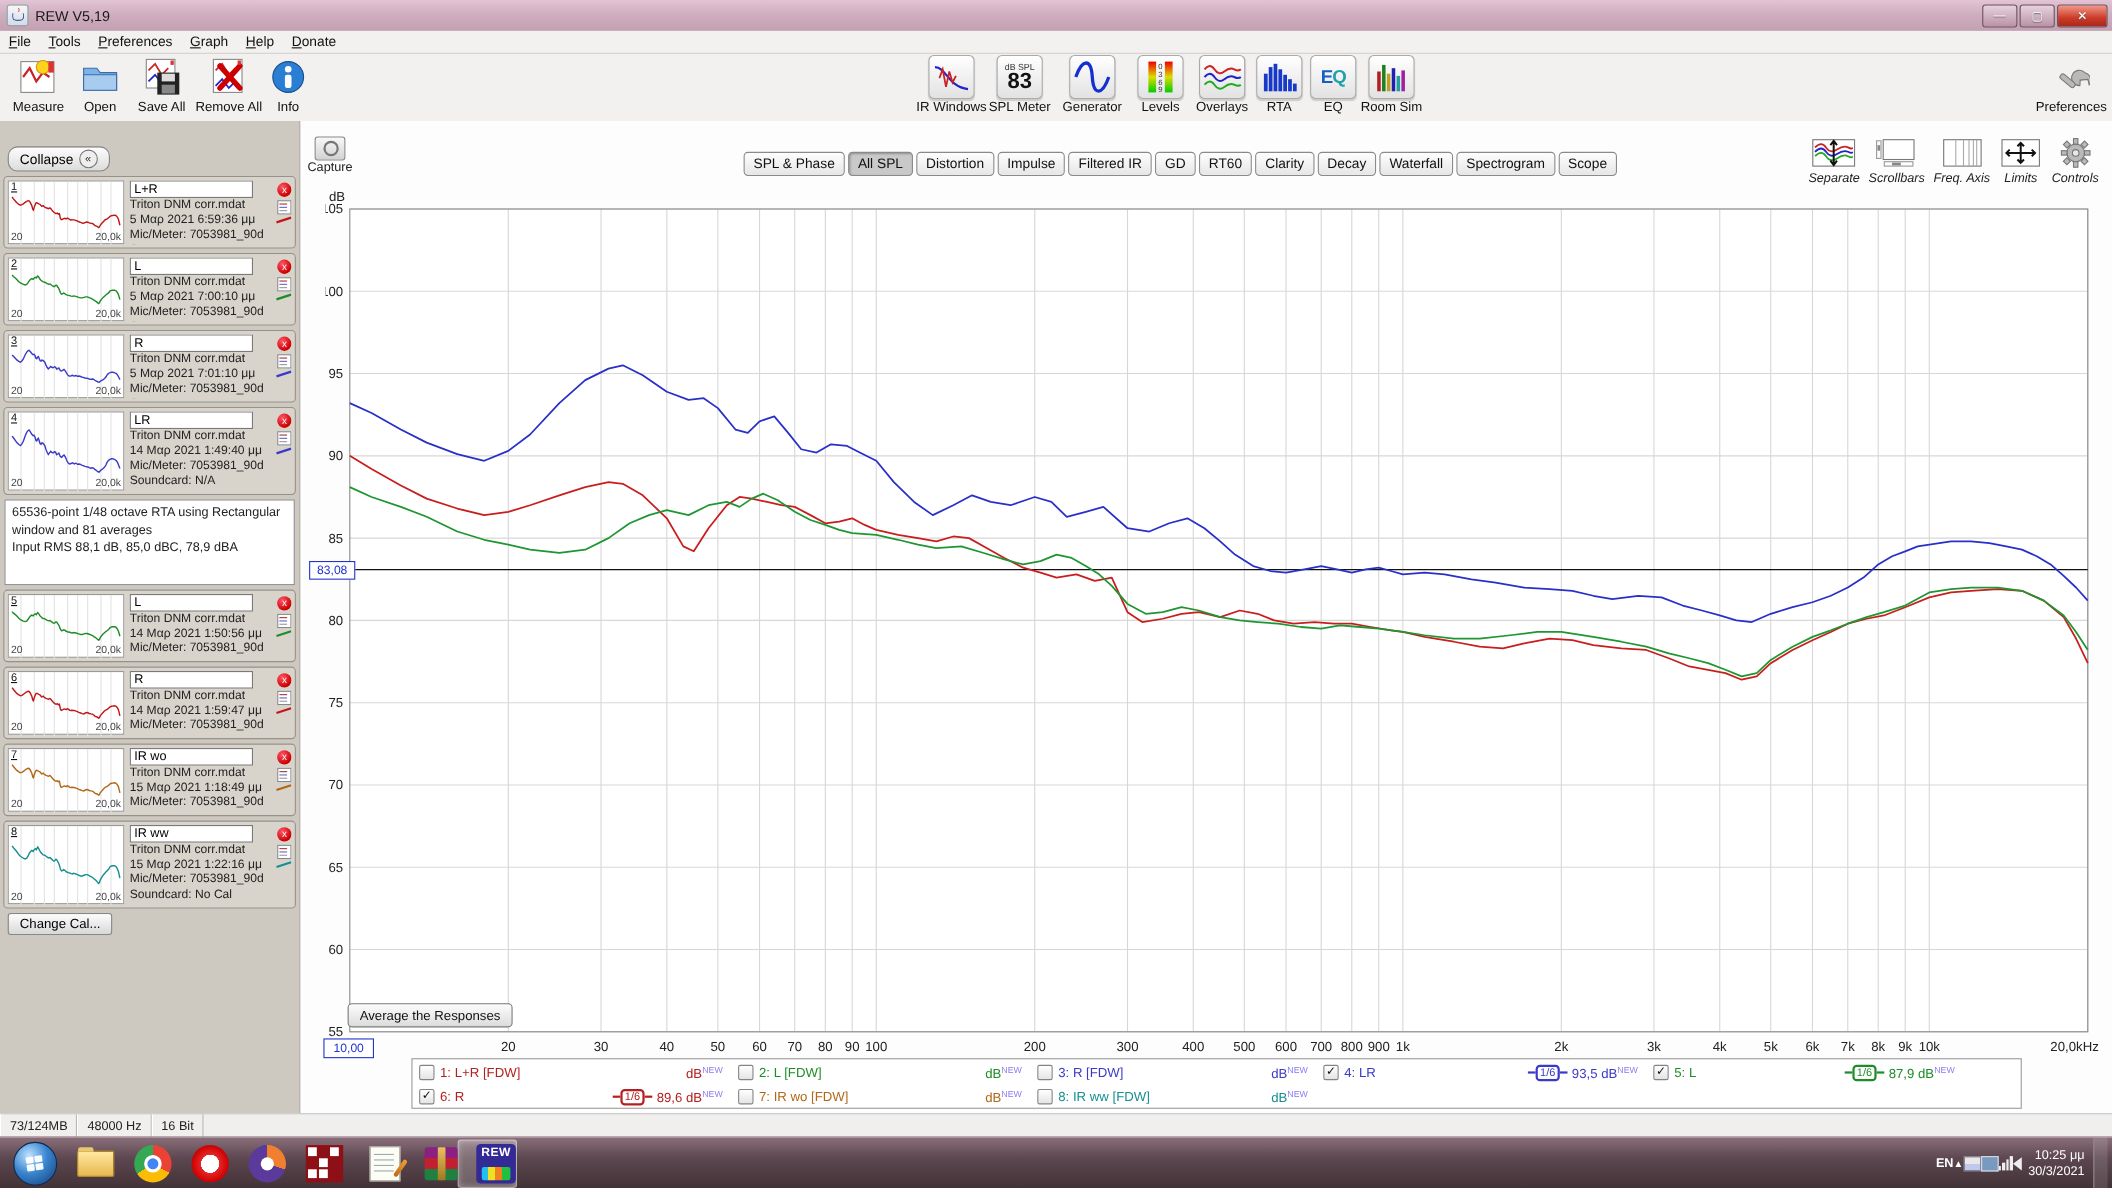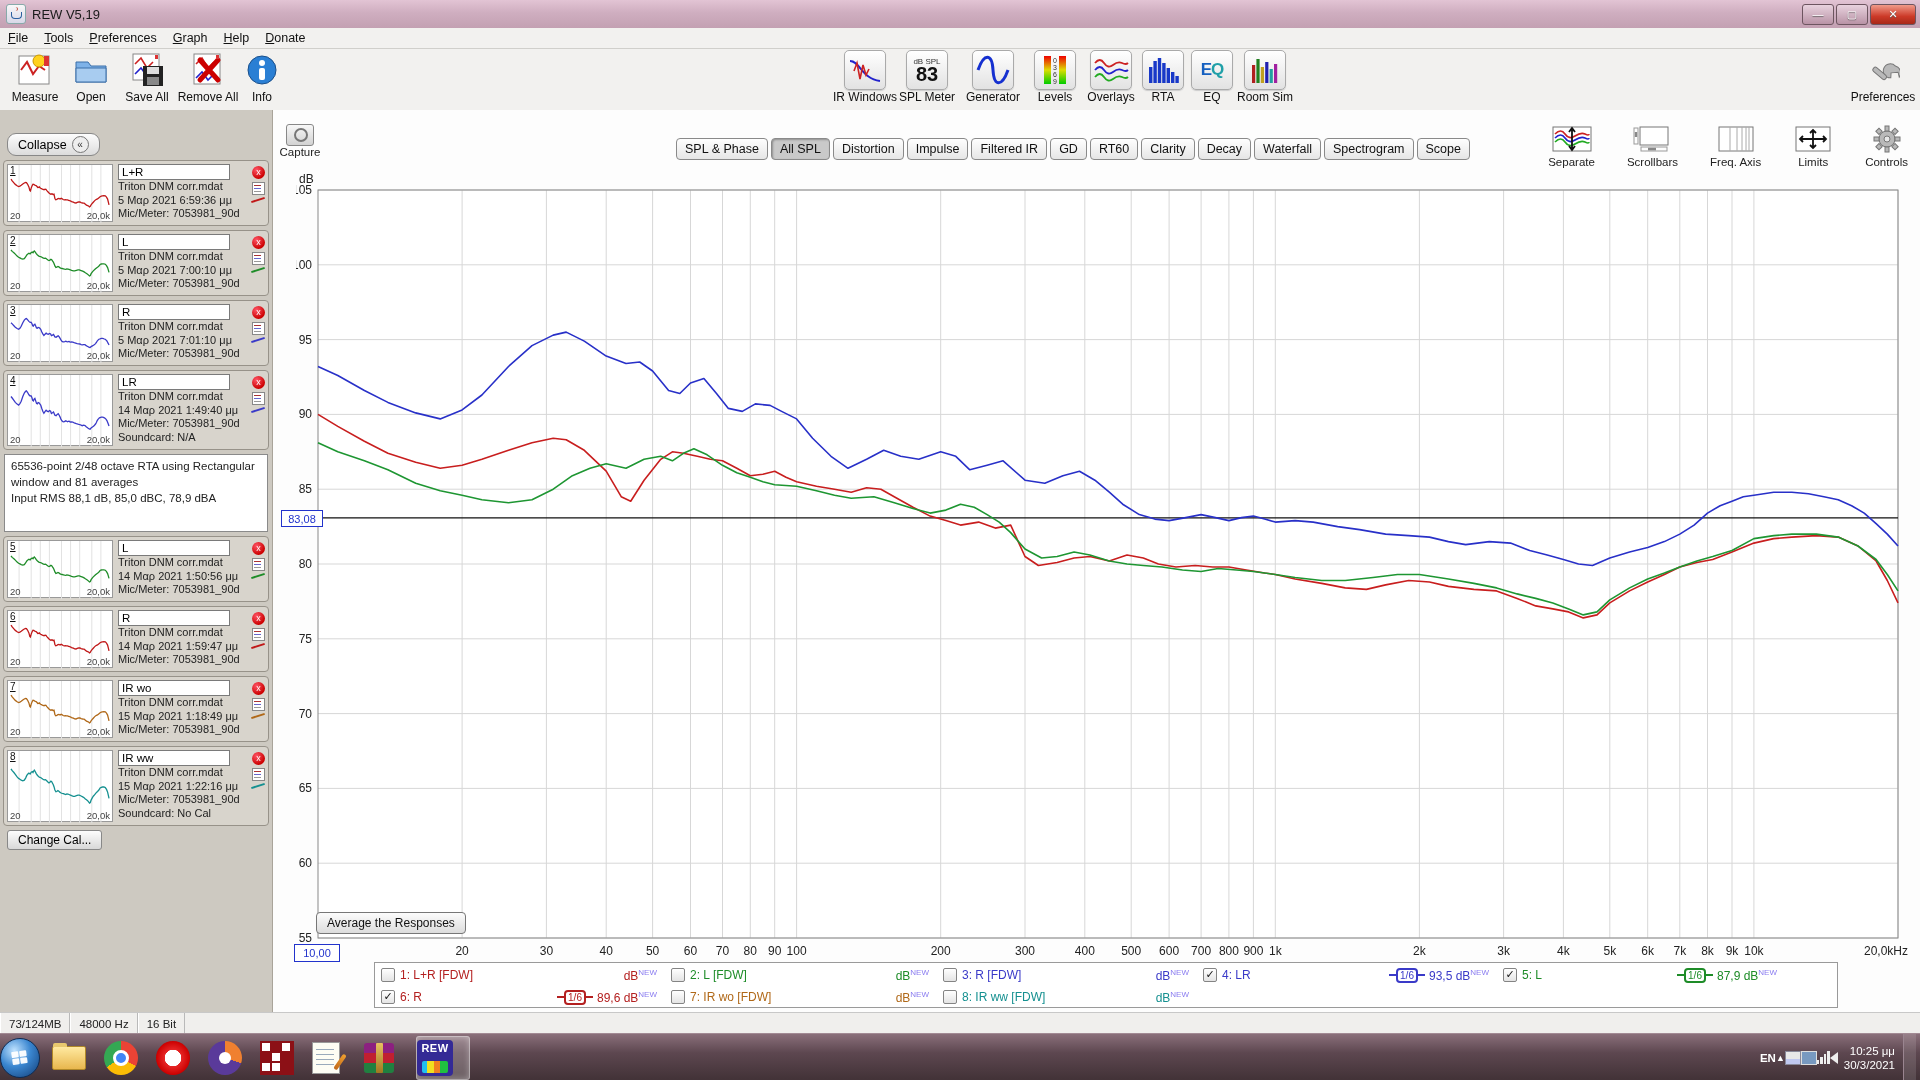--- a/index.html
+++ b/index.html
@@ -79,21 +79,21 @@
   .capture{position:absolute;left:276px;top:124px;width:48px;text-align:center;}
   .cam-icon{width:26px;height:20px;margin:0 auto;border:1px solid #888;border-radius:3px;
     background:linear-gradient(#f8f8f8,#d2d2d2);position:relative;}
   .cam-icon::after{content:"";position:absolute;left:7px;top:3px;width:10px;height:10px;border:2px solid #777;border-radius:50%;}
   .capture .tlabel{font-size:11.5px;color:#222;}
   .ylabel-db{position:absolute;left:299px;top:172px;font-size:12px;color:#222;}
   .tabs{position:absolute;left:676px;top:138px;display:flex;gap:3px;}
   .gtab{border:1px solid #8a8a8a;border-radius:4px;padding:3px 8px;font-size:12.5px;color:#111;
     background:linear-gradient(#fefefe,#e6e6e6);white-space:nowrap;}
   .gtab.sel{background:#c9c9c9;box-shadow:inset 1px 1px 2px #909090;}
-  .gbtns{position:absolute;right:12px;top:124px;display:flex;gap:32px;}
+  .gbtns{position:absolute;right:12px;top:124px;display:flex;gap:8px;font-style:italic;}
   .gbtn{display:flex;flex-direction:column;align-items:center;}
   .gbtn .tlabel{font-size:11.5px;color:#222;margin-top:2px;}
 
   .plotwrap{position:absolute;left:296px;top:182px;width:1614px;height:790px;}
   .axisbox{position:absolute;background:#fff;border:1px solid #2233cc;color:#2233cc;font-size:11px;
     display:flex;align-items:center;justify-content:center;}
   .box8308{left:281px;top:510px;width:40px;height:15px;}
   .box1000{left:294px;top:944px;width:44px;height:16px;}
   .avg-btn{position:absolute;left:316px;top:912px;border:1px solid #777;border-radius:4px;
     background:linear-gradient(#fcfcfc,#dcdcdc);font-size:12px;color:#111;padding:3px 10px;}
@@ -115,21 +115,21 @@
   
   .statusbar{position:absolute;left:0;top:1012px;width:1920px;height:21px;background:#f0efed;
     border-top:1px solid #c8c8c8;display:flex;align-items:stretch;font-size:11.5px;color:#222;}
   .scell{border-right:1px solid #b9b9b9;border-left:1px solid #fff;display:flex;align-items:center;
     padding:0 8px;}
 
   
   .taskbar{position:absolute;left:0;top:1033px;width:1920px;height:47px;
     background:linear-gradient(#8a6f7a,#5d4750 40%,#433338 95%);border-top:1px solid #a28a94;
     display:flex;align-items:center;}
-  .tk-slot{width:52px;height:42px;display:flex;align-items:center;justify-content:flex-start;flex:0 0 auto;}
+  .tk-slot{width:52px;height:42px;display:flex;align-items:center;justify-content:flex-end;flex:0 0 auto;}
   .tk-slot.active{background:rgba(255,255,255,.22);border:1px solid rgba(255,255,255,.45);
     border-radius:3px;box-shadow:inset 0 0 6px rgba(255,255,255,.35);}
   .orb{width:38px;height:38px;border-radius:50%;background:radial-gradient(circle at 35% 30%,#bfe2ff,#3a86d0 45%,#123c74);
     border:1px solid #0d2c55;display:flex;align-items:center;justify-content:center;}
   .orbflag{width:16px;height:14px;display:grid;grid-template-columns:7px 7px;grid-template-rows:6px 6px;gap:1px;transform:rotate(-8deg);}
   .orbflag i{background:#fff;border-radius:1px;opacity:.95;}
   .folder{width:32px;height:22px;background:linear-gradient(#ffe9a0,#e8b74e);border:1px solid #b08828;border-radius:2px;position:relative;}
   .folder::before{content:"";position:absolute;left:0;top:-4px;width:14px;height:4px;background:#e8c86e;border-radius:2px 2px 0 0;}
   .chrome{width:34px;height:34px;border-radius:50%;background:conic-gradient(#ea4335 0 33%,#fbbc05 33% 66%,#34a853 66% 100%);position:relative;}
   .chrome::after{content:"";position:absolute;left:9px;top:9px;width:16px;height:16px;border-radius:50%;
@@ -498,21 +498,21 @@
       <div class="info-line">14 Μαρ 2021 1:49:40 μμ</div>
       <div class="info-line">Mic/Meter: 7053981_90d</div>
       <div class="info-line">Soundcard: N/A</div>
       <div class="mini-col">
         <span class="mini-notes"></span>
         <span class="mini-trace" style="background:#3a3ac8"></span>
       </div>
     </div>
         </div>
         <div class="side-note rta">
-          <div>65536-point 2/48 octave RTA using Rectangular</div>
+          <div>65536-point 1/48 octave RTA using Rectangular</div>
           <div>window and 81 averages</div>
           <div>Input RMS 88,1 dB, 85,0 dBC, 78,9 dBA</div>
         </div>
         <div class="entry">
           <div class="thumb">
       <span class="tnum">5</span>
       <svg class="tsvg" width="104" height="58">
               <line x1="11.1" y1="0" x2="11.1" y2="58" stroke="#e2e2e2"></line>
               <line x1="23.2" y1="0" x2="23.2" y2="58" stroke="#e2e2e2"></line>
               <line x1="32.3" y1="0" x2="32.3" y2="58" stroke="#e2e2e2"></line>

